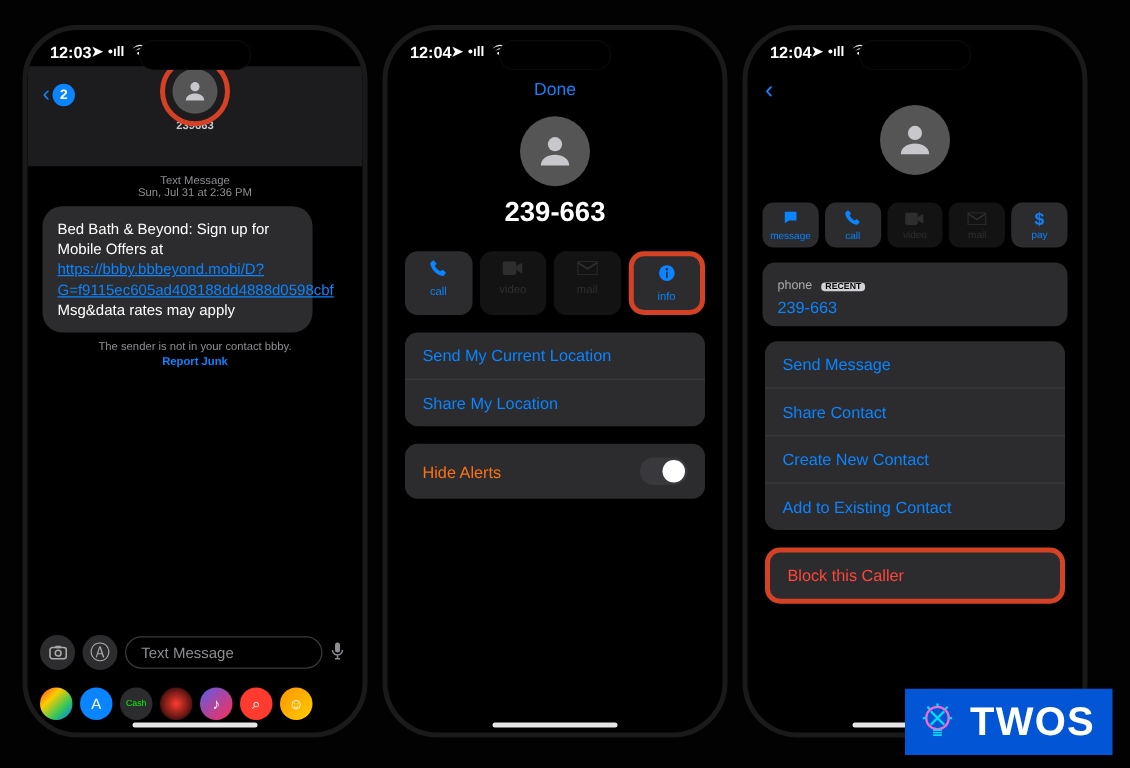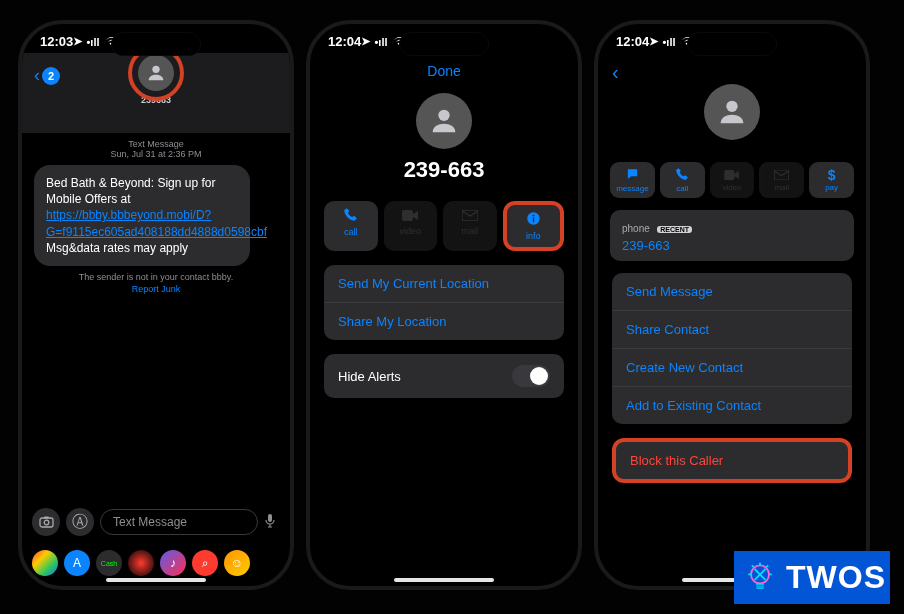--- a/index.html
+++ b/index.html
@@ -49,21 +49,21 @@
   z-index: 5;
 }
 .contact-num1 { position: absolute; top: 42px; left: 50%; transform: translateX(-50%); font-size: 9px; color: #ccc; font-weight: bold; }
 .meta { text-align: center; font-size: 9px; color: #8e8e93; margin-top: 6px; }
 .bubble {
   background: #2c2c2e; border-radius: 16px; padding: 10px 12px;
   margin: 6px 40px 6px 12px; font-size: 12px; line-height: 1.35;
 }
 .bubble a { color: #0a84ff; text-decoration: underline; }
 .junk { text-align: center; font-size: 9px; color: #8e8e93; margin-top: 6px; }
-.junk .link { color: #0a84ff; display: block; margin-top: 2px; }
+.junk .link { color: #0a84ff; display: block; margin-top: 2px; font-weight: bold; }
 
 .input-row {
   position: absolute; bottom: 44px; left: 0; right: 0;
   display: flex; align-items: center; gap: 6px; padding: 6px 10px;
 }
 .round-btn { width: 28px; height: 28px; border-radius: 50%; background: #2c2c2e; display:flex; align-items:center; justify-content:center; font-size:13px; color:#aaa; }
 .text-input { flex: 1; background: transparent; border: 1px solid #3a3a3c; border-radius: 16px; padding: 5px 12px; color: #8e8e93; font-size: 12px; }
 .mic { color: #8e8e93; font-size: 14px; padding-right: 4px; }
 
 .dock {
@@ -88,21 +88,21 @@
 .action-btn { flex:1; background: #2c2c2e; border-radius: 10px; padding: 6px 2px; text-align: center; }
 .action-btn.disabled { opacity: 0.45; }
 .action-btn .icn { font-size: 15px; color: #0a84ff; margin-bottom: 2px; }
 .action-btn.disabled .icn { color: #666; }
 .action-btn .lbl { font-size: 9px; color: #0a84ff; }
 .action-btn.disabled .lbl { color: #666; }
 .red-box-info { border: 4px solid #d44124; border-radius: 12px; }
 .list-group { margin: 14px; background: #2c2c2e; border-radius: 10px; overflow: hidden; }
 .list-item { padding: 11px 14px; font-size: 13px; color: #0a84ff; border-bottom: 1px solid #3a3a3c; }
 .list-item:last-child { border-bottom: none; }
-.list-item.toggle { color: #ffffff; display:flex; justify-content:space-between; align-items:center;text-align:right; }
+.list-item.toggle { color: #f97316; display:flex; justify-content:space-between; align-items:center;text-align:right; }
 .toggle-sw { width: 38px; height: 22px; background: #39393d; border-radius: 11px; position: relative; }
 .toggle-sw::after { content:""; position:absolute; right:2px; top:2px; width:18px; height:18px; background:#fff; border-radius:50%; }
 
 
 .p3-back { color: #0a84ff; font-size: 20px; padding: 8px 14px 0; }
 .action-row-5 { display: flex; gap: 5px; padding: 0 12px; }
 .action-btn-5 { flex:1; background: #2c2c2e; border-radius: 9px; padding: 5px 1px; text-align: center; }
 .action-btn-5 .icn { font-size: 14px; color: #0a84ff; }
 .action-btn-5 .lbl { font-size: 8px; color: #0a84ff; }
 .action-btn-5.disabled { opacity: 0.45; }
@@ -112,21 +112,21 @@
 .recent-pill { background: #d1d1d6; color: #000; font-size: 7px; border-radius: 3px; padding: 0 3px; margin-left: 3px; font-weight: 700; }
 .phone-block .pnum { font-size: 13px; color: #0a84ff; margin-top: 2px; }
 .red-border-list { border: 4px solid #d44124; border-radius: 12px; }
 .list-item.danger { color: #ff453a; }
 
 .home-indicator { position:absolute; bottom:4px; left:50%; transform:translateX(-50%); width:100px; height:4px; background:#fff; border-radius:2px; opacity:0.9; }
 
 .twos-logo {
   position: absolute; bottom: 10px; right: 14px;
   background: #0256d6; color: #fff; font-weight: 900; font-size: 32px;
-  padding: 8px 4px 8px 52px; letter-spacing: 1px; margin-top: 31px;
+  padding: 8px 14px 8px 52px; letter-spacing: 1px; margin-top: 31px;
 }
 .twos-bulb {
   position: absolute; left: 8px; top: 50%; transform: translateY(-50%);
   width: 36px; height: 36px;
 }
 </style>
 </head>
 <body>
 
 <div class="phones">

